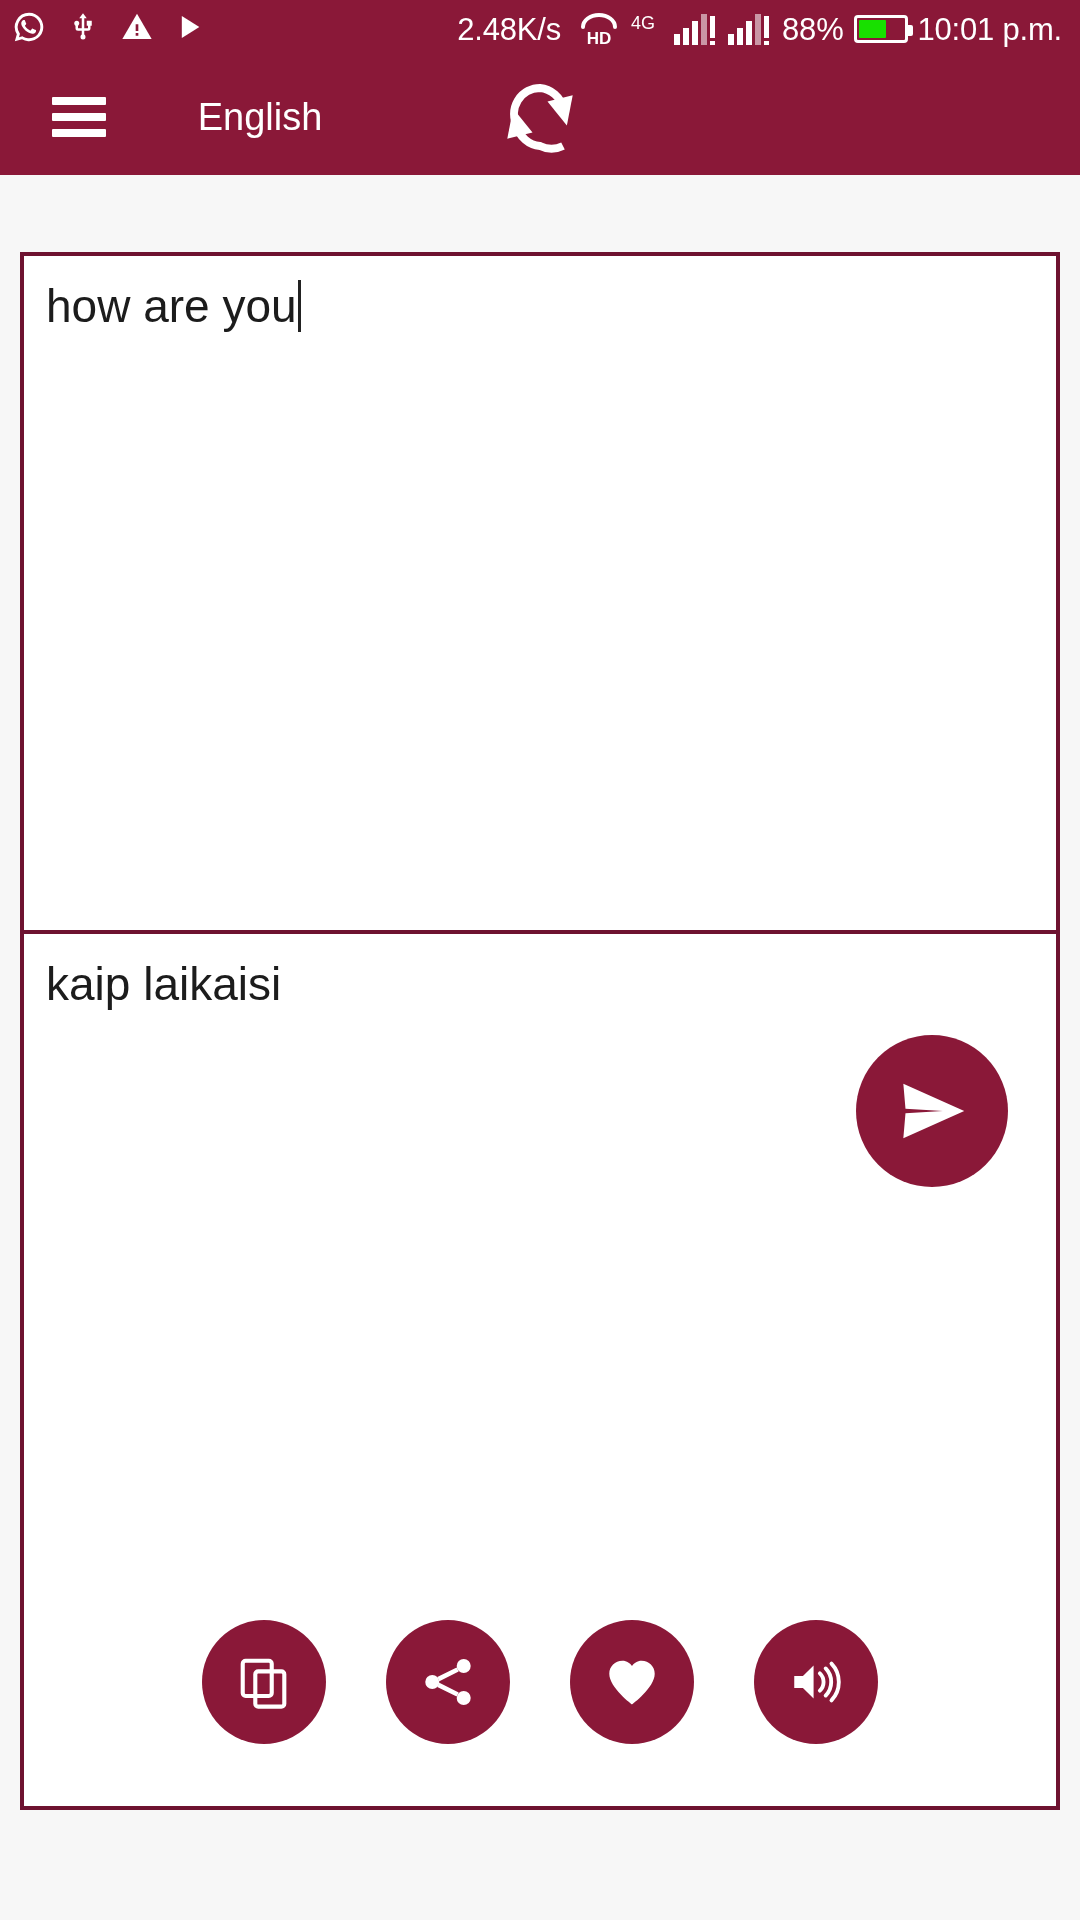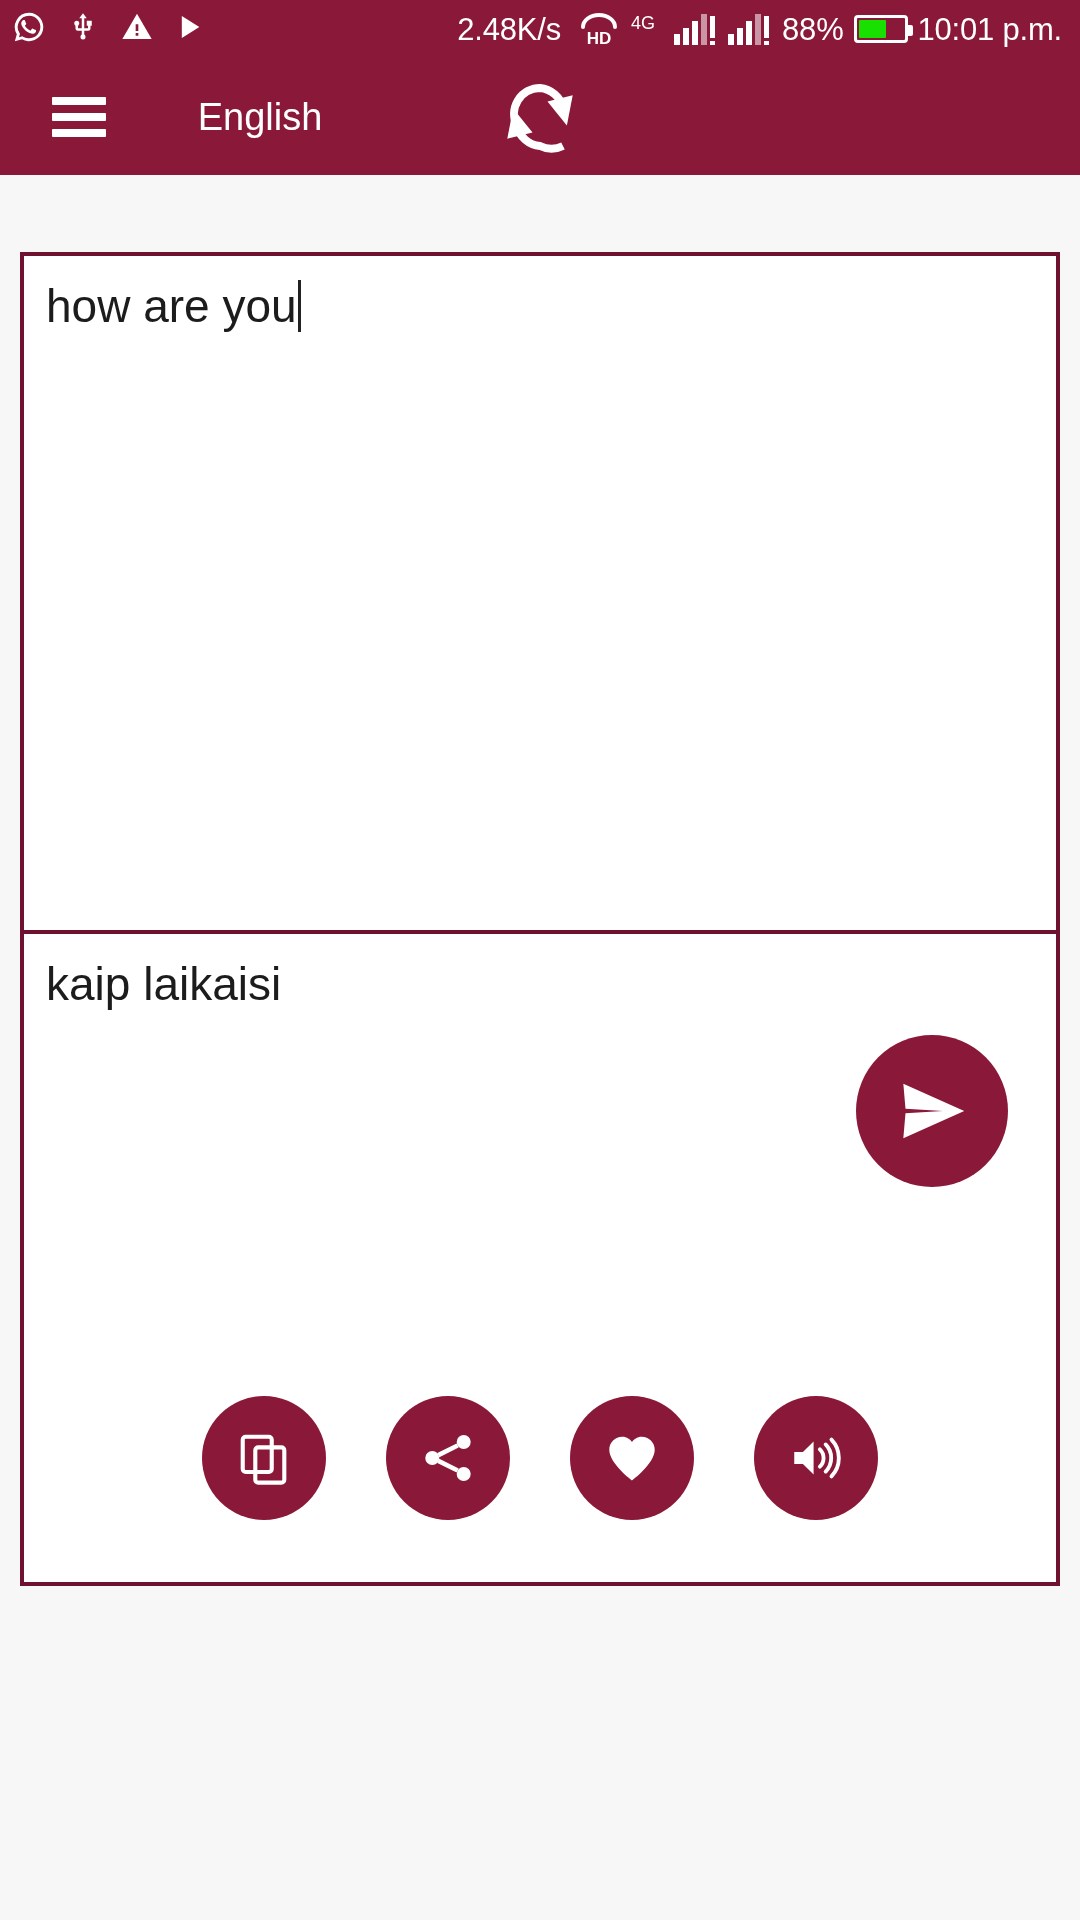--- a/index.html
+++ b/index.html
@@ -144,21 +144,21 @@
     background: #f7f7f7;
   }
   .panel {
     position: absolute;
     left: 20px;
     width: 1040px;
     background: #ffffff;
     border: 4px solid #6E1230;
   }
   .panel-source { top: 38px; height: 888px; margin-top: 39px; }
-  .panel-target { top: 755px; height: 656px; }
+  .panel-target { top: 755px; height: 880px; }
 
   .panel-text {
     position: absolute;
     left: 22px;
     top: 22px;
     right: 22px;
     font-size: 46px;
     color: #1c1c1c;
     line-height: 1.25;
     word-wrap: break-word;

